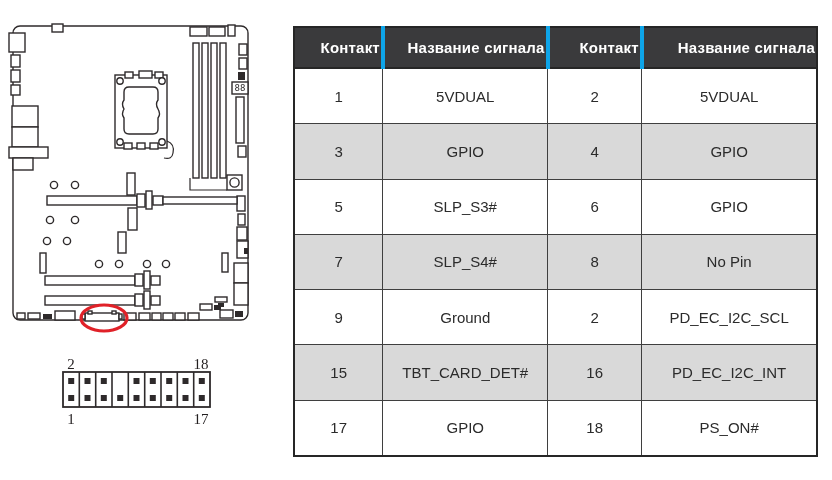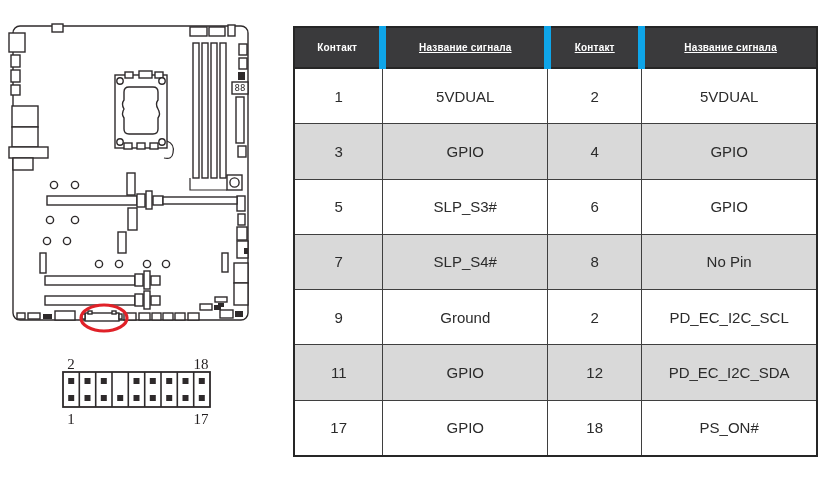--- a/index.html
+++ b/index.html
@@ -20,24 +20,24 @@
     position:absolute; left:293px; top:26px; width:525px; height:431px;
     border-collapse:collapse; table-layout:fixed;
     font-size:15px; color:#2b2b2b; border:2px solid #262626;
   }
   table.pinout col.c1 { width:17%; }
   table.pinout col.c2 { width:31.5%; }
   table.pinout col.c3 { width:18%; }
   table.pinout col.c4 { width:33.5%; }
   table.pinout th {
     background:#3a3a3c; color:#ffffff; font-weight:bold;
-    height:37px; text-align:center; vertical-align:middle;
-    border-bottom:2px solid #262626; font-size:10px; letter-spacing:.2px;
-  }
-  table.pinout th + th { border-left:7px solid #0ea5e9;text-decoration:underline; }
+    height:37px; text-align:right; vertical-align:middle;
+    border-bottom:2px solid #262626; font-size:15px; letter-spacing:.2px;
+  }
+  table.pinout th + th { border-left:4px solid #0ea5e9; }
   table.pinout td {
     border:1px solid #3f3f3f; text-align:center; vertical-align:middle;
     height:43px; background:#ffffff;
   }
   table.pinout tbody tr:nth-child(even) td { background:#d9d9d9; }
 </style>
 </head>
 <body>
 
 <div class="canvas">
@@ -259,24 +259,24 @@
         <td>8</td>
         <td>No Pin</td>
       </tr>
       <tr>
         <td>9</td>
         <td>Ground</td>
         <td>2</td>
         <td>PD_EC_I2C_SCL</td>
       </tr>
       <tr>
-        <td>11</td>
-        <td>GPIO</td>
-        <td>12</td>
-        <td>PD_EC_I2C_SDA</td>
+        <td>15</td>
+        <td>TBT_CARD_DET#</td>
+        <td>16</td>
+        <td>PD_EC_I2C_INT</td>
       </tr>
       <tr>
         <td>17</td>
         <td>GPIO</td>
         <td>18</td>
         <td>PS_ON#</td>
       </tr>
     </tbody>
   </table>
 </div>

